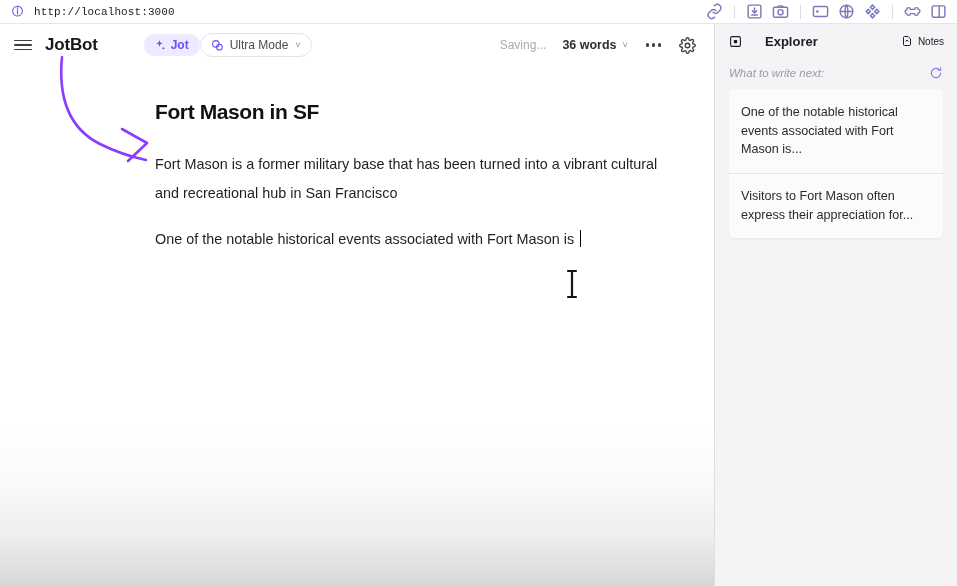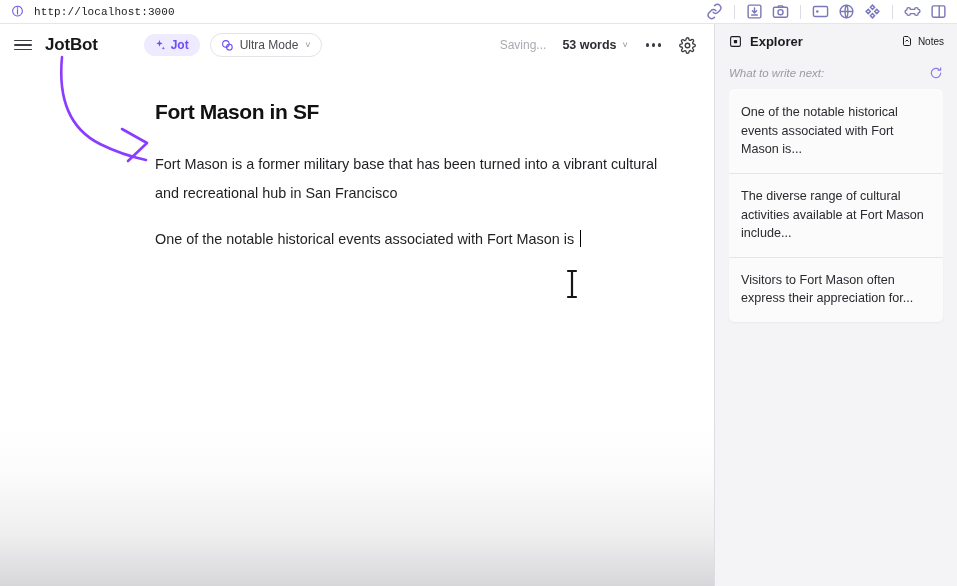--- a/index.html
+++ b/index.html
@@ -58,21 +58,21 @@
   }
   .hamburger {
     width: 18px; height: 18px; display: flex; flex-direction: column;
     justify-content: center; gap: 3px; cursor: pointer;
   }
   .hamburger i { display: block; height: 1.6px; background: #3c3c43; border-radius: 1px; }
   .brand {
     font-size: 17px; font-weight: 700; color: #18181b;
     margin-left: 13px; letter-spacing: -0.2px;
   }
-  .mode-group { display: flex; align-items: center; gap: 10px; margin-left: 46px; }
+  .mode-group { display: flex; align-items: center; margin-left: 46px; }
   .pill-jot {
     display: flex; align-items: center; gap: 5px;
     background: #eeeaff; color: #6d4df6;
     border-radius: 14px; padding: 4px 11px 4px 9px;
     font-size: 12px; font-weight: 700; cursor: pointer;
   }
   .pill-ultra {
     display: flex; align-items: center; gap: 6px;
     background: #ffffff; color: #4b4b52;
     border: 1px solid #e3e3e8; border-radius: 14px;
@@ -124,21 +124,21 @@
     width: 243px; height: 562px;
     background: #f4f4f6;
     border-left: 1px solid #dedee2;
     display: flex; flex-direction: column;
   }
   .sb-head {
     height: 34px; display: flex; align-items: center;
     padding: 0 13px 0 14px;
   }
   .sb-title {
-    display: flex; align-items: center; gap: 8px;
+    display: flex; align-items: center; gap: 23px;
     font-size: 13px; font-weight: 700; color: #1c1c20;
   }
   .sb-title .ic16 { width: 13px; height: 13px; color: #1c1c20; }
   .notes-btn {
     margin-left: auto; display: flex; align-items: center; gap: 5px;
     font-size: 10px; color: #1c1c20; cursor: pointer; justify-content: flex-end;
   }
   .notes-btn .ic16 { width: 12px; height: 12px; }
   .sb-sub {
     display: flex; align-items: center;
@@ -255,21 +255,21 @@
               </svg>
             </span>
           <span>Ultra Mode</span>
           <span class="chev">˅</span>
         </div>
       </div>
 
       <div class="header-right">
         <span class="saving">Saving...</span>
         <span class="wordcount">
-          <span>53 words</span>
+          <span>36 words</span>
           <span class="chev">˅</span>
         </span>
         <span class="dots">
             <i></i>
             <i></i>
             <i></i>
           </span>
         <span class="gear">
             <svg viewBox="0 0 24 24" fill="none" stroke="currentColor" stroke-width="1.9">
               <circle cx="12" cy="12" r="3.2"></circle>
@@ -323,17 +323,16 @@
       <span class="refresh">
           <svg viewBox="0 0 24 24" fill="none" stroke="currentColor" stroke-width="2" stroke-linecap="round">
             <path d="M20 12a8 8 0 11-2.6-5.9"></path>
             <path d="M20 3v4.2h-4.2"></path>
           </svg>
         </span>
     </div>
 
     <div class="cards">
       <div class="card">One of the notable historical events associated with Fort Mason is...</div>
-      <div class="card">The diverse range of cultural activities available at Fort Mason include...</div>
       <div class="card">Visitors to Fort Mason often express their appreciation for...</div>
     </div>
   </div>
 </div>
 
 </body></html>

